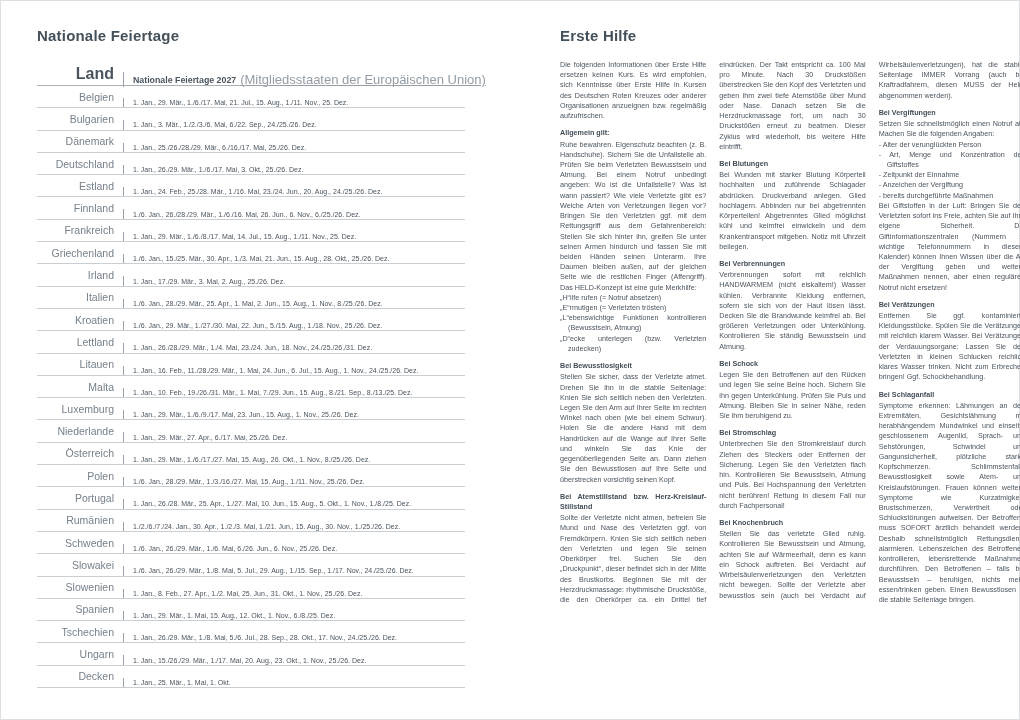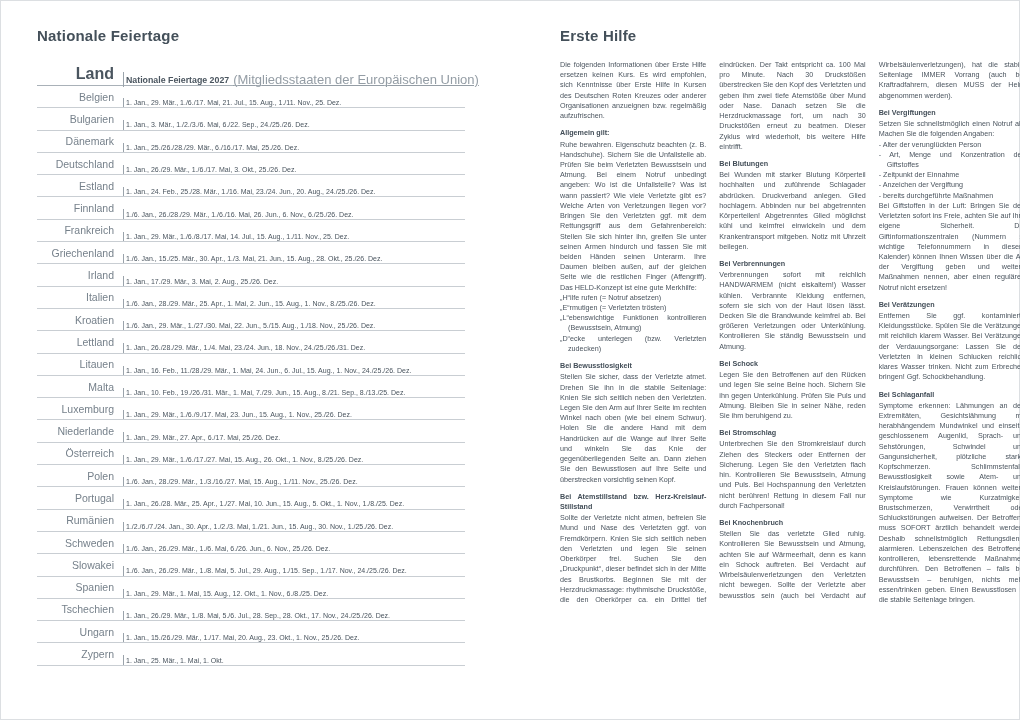--- a/index.html
+++ b/index.html
@@ -33,21 +33,21 @@
     height:22.3px;
   }
   .trow.thead { height:26px; border-bottom:1px solid #a9b1b8; }
   .c1 {
     display:flex; align-items:center; justify-content:flex-end;
     padding-right:9px; text-align:right;
   }
   .c2 {
     display:flex; align-items:center;
     border-left:1px solid #9aa3ab;
-    padding-left:2px;
+    padding-left:9px;
     min-width:0;
     margin-top:12px;
   }
   .head-land { font-size:16px; font-weight:700; color:#4a555f; }
   .hb { font-size:8.8px; font-weight:700; color:#4a555f; white-space:nowrap; }
   .hn { font-size:13px; font-weight:400; color:#949da5; margin-left:4px; white-space:nowrap;text-decoration:underline; }
   .country { font-size:10.5px; color:#76818b; white-space:nowrap; }
   .dates { font-size:7px; color:#49545e; white-space:nowrap; overflow:hidden; letter-spacing:0; }
 
   
@@ -165,33 +165,37 @@
           </div>
           <div class="trow">
             <div class="c1 country">Schweden</div>
             <div class="c2 dates">1./6. Jan., 26./29. Mär., 1./6. Mai, 6./26. Jun., 6. Nov., 25./26. Dez.</div>
           </div>
           <div class="trow">
             <div class="c1 country">Slowakei</div>
             <div class="c2 dates">1./6. Jan., 26./29. Mär., 1./8. Mai, 5. Jul., 29. Aug., 1./15. Sep., 1./17. Nov., 24./25./26. Dez.</div>
           </div>
           <div class="trow">
+            <div class="c1 country">Slowenien</div>
+            <div class="c2 dates">1. Jan., 8. Feb., 27. Apr., 1./2. Mai, 25. Jun., 31. Okt., 1. Nov., 25./26. Dez.</div>
+          </div>
+          <div class="trow">
             <div class="c1 country">Spanien</div>
             <div class="c2 dates">1. Jan., 29. Mär., 1. Mai, 15. Aug., 12. Okt., 1. Nov., 6./8./25. Dez.</div>
           </div>
           <div class="trow">
             <div class="c1 country">Tschechien</div>
             <div class="c2 dates">1. Jan., 26./29. Mär., 1./8. Mai, 5./6. Jul., 28. Sep., 28. Okt., 17. Nov., 24./25./26. Dez.</div>
           </div>
           <div class="trow">
             <div class="c1 country">Ungarn</div>
             <div class="c2 dates">1. Jan., 15./26./29. Mär., 1./17. Mai, 20. Aug., 23. Okt., 1. Nov., 25./26. Dez.</div>
           </div>
           <div class="trow">
-            <div class="c1 country">Zypern</div>
+            <div class="c1 country">Decken</div>
             <div class="c2 dates">1. Jan., 25. Mär., 1. Mai, 1. Okt.</div>
           </div>
         </div>
     </div>
   </div>
 
   <div class="right-page">
     <h1 class="page-title">Erste Hilfe</h1>
     <div class="fa-columns">
         <div class="section">

